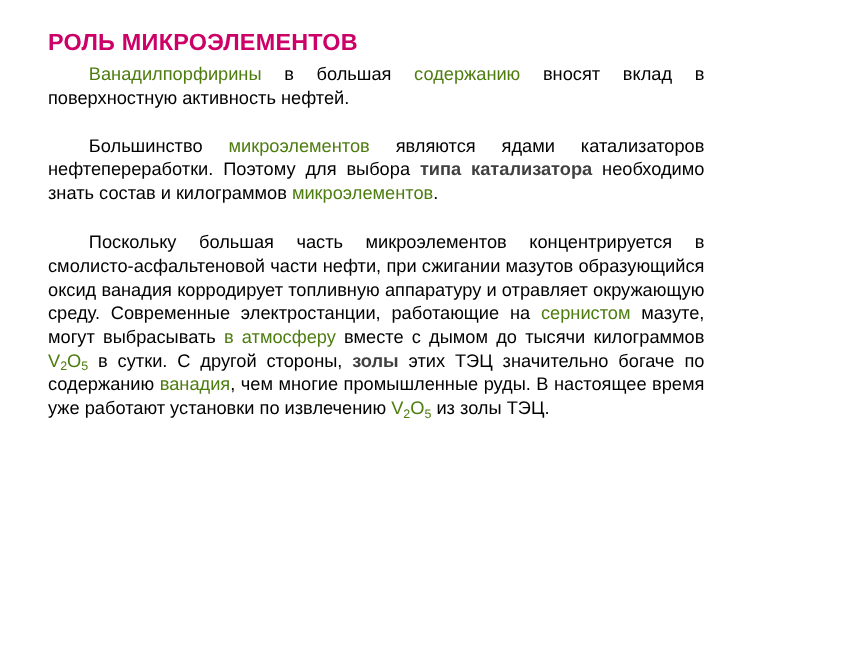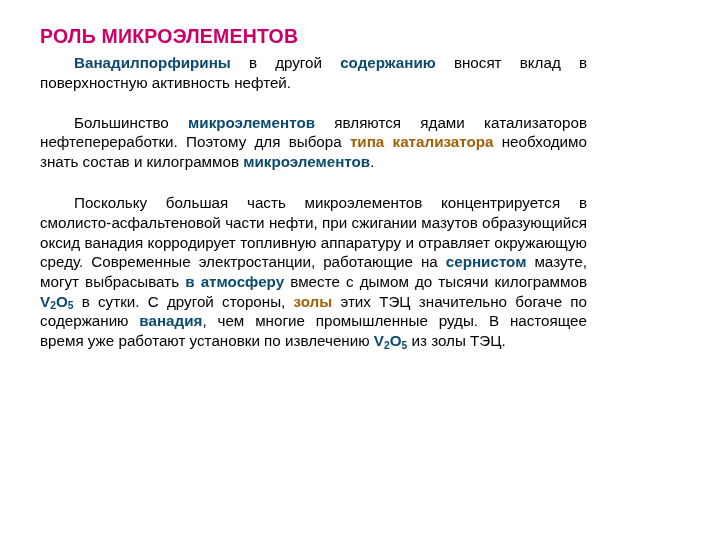--- a/index.html
+++ b/index.html
@@ -36,46 +36,46 @@
     text-justify: inter-word;
     margin: 0 0 14px 0;
     padding: 0 8px 0 14px;
     color: #000000;
   }
   .para .indent {
     display: inline-block;
     width: 34px;
   }
   .hl {
-    color: #0c4a6e;
-    font-weight: bold;
+    color: #4d7c0f;
+    font-weight: normal;
   }
   .bold {
     font-weight: bold;
-    color: #a16207;
+    color: #404040;
   }
   sub {
     font-size: 0.68em;
     vertical-align: baseline;
     position: relative;
     top: 0.28em;
   }
   .p1 { margin-bottom: 20px; }
   .p2 { margin-bottom: 22px; }
   .p3 { margin-bottom: 0; }
 </style>
 </head>
 <body>
 
 <div class="slide">
 
   <h1 class="slide-title">РОЛЬ МИКРОЭЛЕМЕНТОВ</h1>
 
   <p class="para p1">
-    <span class="indent"></span><span class="hl">Ванадилпорфирины</span><span> в другой </span><span class="hl">содержанию</span><span> вносят вклад в поверхностную активность нефтей.</span>
+    <span class="indent"></span><span class="hl">Ванадилпорфирины</span><span> в большая </span><span class="hl">содержанию</span><span> вносят вклад в поверхностную активность нефтей.</span>
   </p>
 
   <p class="para p2">
     <span class="indent"></span><span>Большинство </span><span class="hl">микроэлементов</span><span> являются ядами катализаторов нефтепереработки. Поэтому для выбора </span><span class="bold">типа катализатора</span><span> необходимо знать состав и килограммов </span><span class="hl">микроэлементов</span><span>.</span>
   </p>
 
   <p class="para p3">
     <span class="indent"></span><span>Поскольку большая часть микроэлементов концентрируется в смолисто-асфальтеновой части нефти, при сжигании мазутов образующийся оксид ванадия корродирует топливную аппаратуру и отравляет окружающую среду. Современные электростанции, работающие на </span><span class="hl">сернистом</span><span> мазуте, могут выбрасывать </span><span class="hl">в атмосферу</span><span> вместе с дымом до тысячи килограммов </span><span class="hl"><span>V</span><sub>2</sub><span>O</span><sub>5</sub></span><span> в сутки. С другой стороны, </span><span class="bold">золы</span><span> этих ТЭЦ значительно богаче по содержанию </span><span class="hl">ванадия</span><span>, чем многие промышленные руды. В настоящее время уже работают установки по извлечению </span><span class="hl"><span>V</span><sub>2</sub><span>O</span><sub>5</sub></span><span> из золы ТЭЦ.</span>
   </p>
 

